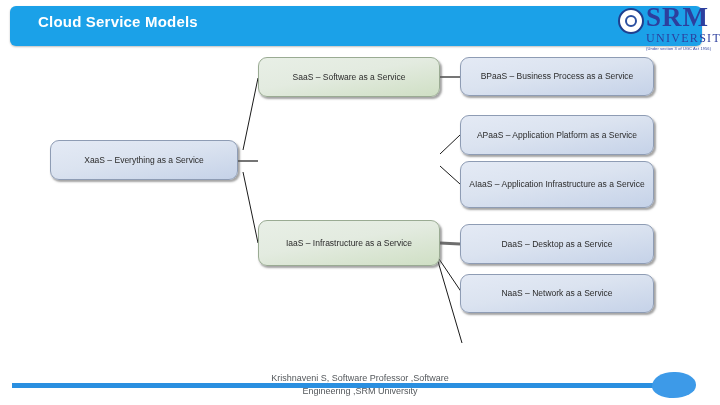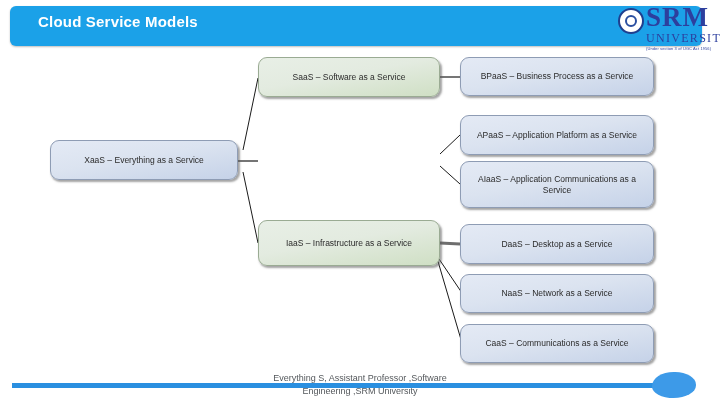--- a/index.html
+++ b/index.html
@@ -130,36 +130,33 @@
       <span>IaaS – Infrastructure as a Service</span>
     </div>
 
     <div class="node blue" style="left:460px;top:57px;width:194px;height:39px;">
       <span>BPaaS – Business Process as a Service</span>
     </div>
     <div class="node blue" style="left:460px;top:115px;width:194px;height:40px;">
       <span>APaaS – Application Platform as a Service</span>
     </div>
     <div class="node blue" style="left:460px;top:161px;width:194px;height:47px;">
-      <span>AIaaS – Application Communications as a Service</span>
+      <span>AIaaS – Application Infrastructure as a Service</span>
     </div>
     <div class="node blue" style="left:460px;top:224px;width:194px;height:40px;">
       <span>DaaS – Desktop as a Service</span>
     </div>
     <div class="node blue" style="left:460px;top:274px;width:194px;height:39px;">
       <span>NaaS – Network as a Service</span>
     </div>
-    <div class="node blue" style="left:460px;top:324px;width:194px;height:39px;">
-      <span>CaaS – Communications as a Service</span>
-    </div>
   </div>
 
   <div style="position:absolute;left:0;top:372px;width:720px;text-align:center;
               font-size:9px;color:#54585c;line-height:13px;">
-    <div>Everything S, Assistant Professor ,Software</div>
+    <div>Krishnaveni S, Software Professor ,Software</div>
     <div>Engineering ,SRM University</div>
   </div>
 
   <div style="position:absolute;left:12px;top:383px;width:643px;height:5px;background:#2a8fe0;"></div>
 
   <div style="position:absolute;left:652px;top:372px;width:44px;height:26px;
               background:#3d9ae8;border-radius:50% 48% 52% 50% / 55% 50% 50% 45%;
               display:flex;align-items:center;justify-content:center;">
     <span style="font-size:8px;font-weight:bold;color:#16365c;margin-top:48px;">21</span>
   </div>

